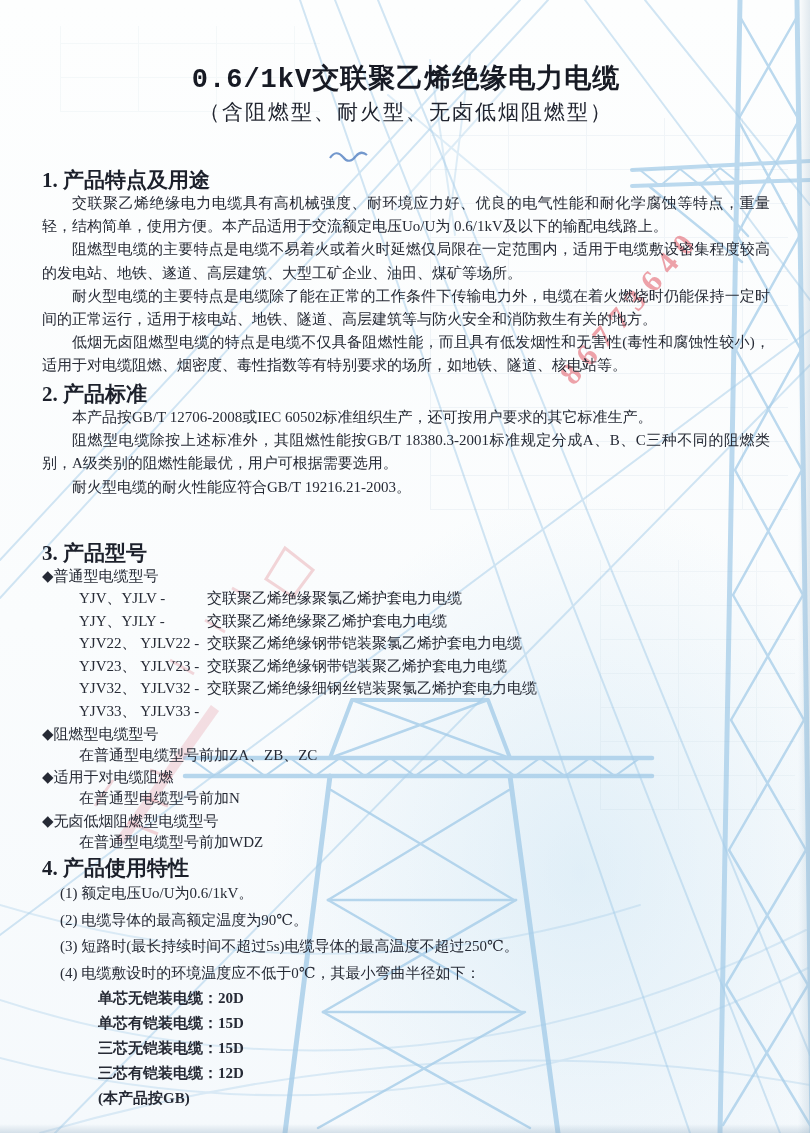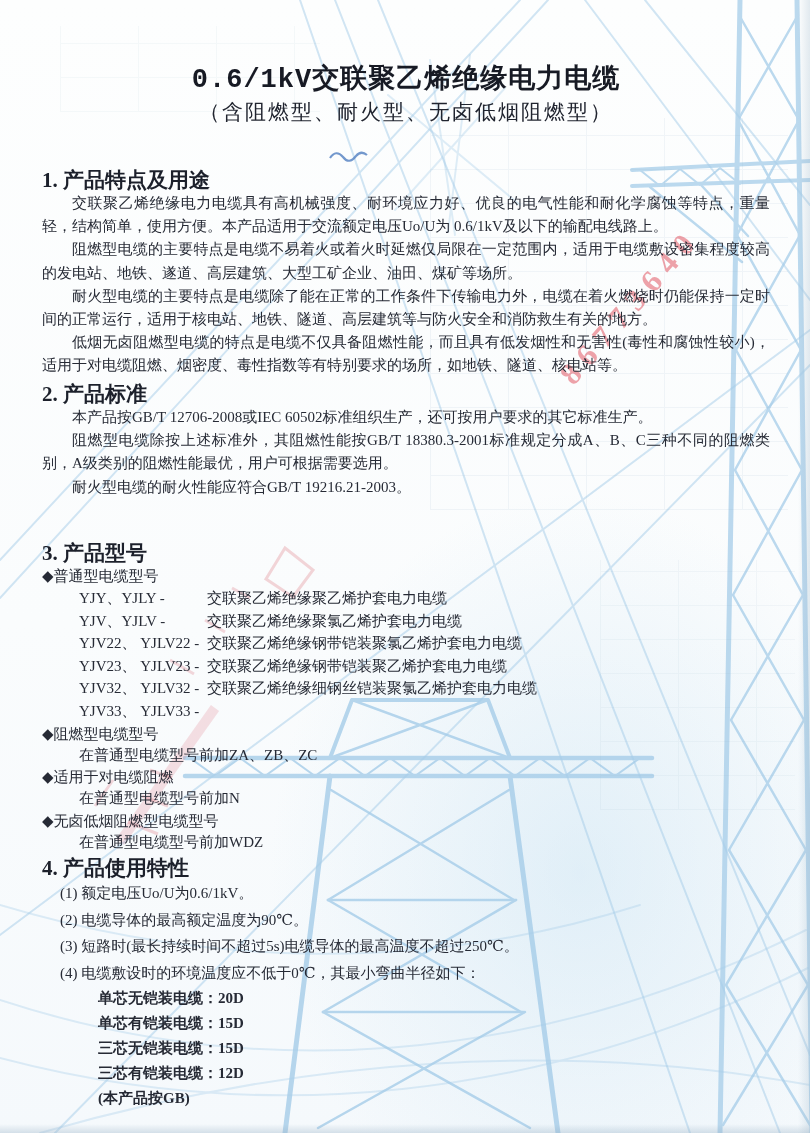--- a/index.html
+++ b/index.html
@@ -168,26 +168,26 @@
     <div class="para">本产品按GB/T 12706-2008或IEC 60502标准组织生产，还可按用户要求的其它标准生产。</div>
     <div class="para">阻燃型电缆除按上述标准外，其阻燃性能按GB/T 18380.3-2001标准规定分成A、B、C三种不同的阻燃类别，A级类别的阻燃性能最优，用户可根据需要选用。</div>
     <div class="para">耐火型电缆的耐火性能应符合GB/T 19216.21-2003。</div>
   </div>
 
   <div class="section sec-models">
     <div class="sec-heading">3. 产品型号</div>
     <div class="group-label">◆普通型电缆型号</div>
 
     <div class="model-row">
+      <span class="model-code">YJV、YJLV -</span>
+      <span class="model-desc">交联聚乙烯绝缘聚氯乙烯护套电力电缆</span>
+    </div>
+    <div class="model-row">
       <span class="model-code">YJY、YJLY -</span>
       <span class="model-desc">交联聚乙烯绝缘聚乙烯护套电力电缆</span>
-    </div>
-    <div class="model-row">
-      <span class="model-code">YJV、YJLV -</span>
-      <span class="model-desc">交联聚乙烯绝缘聚氯乙烯护套电力电缆</span>
     </div>
     <div class="model-row">
       <span class="model-code">YJV22、 YJLV22 -</span>
       <span class="model-desc">交联聚乙烯绝缘钢带铠装聚氯乙烯护套电力电缆</span>
     </div>
     <div class="model-row">
       <span class="model-code">YJV23、 YJLV23 -</span>
       <span class="model-desc">交联聚乙烯绝缘钢带铠装聚乙烯护套电力电缆</span>
     </div>
     <div class="model-row">

